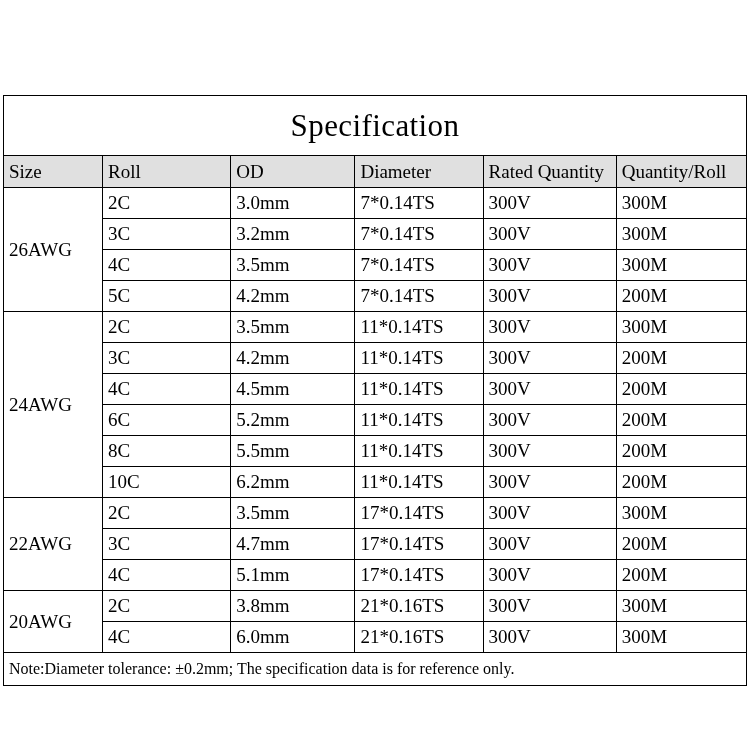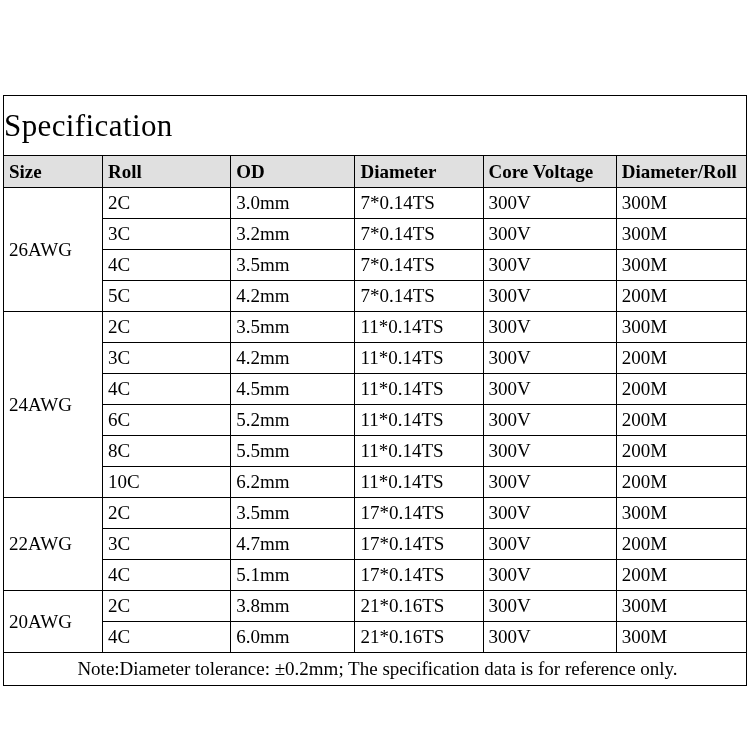--- a/index.html
+++ b/index.html
@@ -45,52 +45,51 @@
   col.c-size  { width: 99px; }
   col.c-core  { width: 128px; }
   col.c-od    { width: 124px; }
   col.c-cond  { width: 128px; }
   col.c-volt  { width: 133px; }
   col.c-qty   { width: 130px; }
 
   
   tr.title-row td {
     height: 59px;
+    text-align: center;
     padding: 0;
     font-size: 31px;
     background: #ffffff;
     letter-spacing: 0.4px;
   }
 
   
   tr.head-row th {
     height: 31px;
     background: #e0e0e0;
     font-size: 19px;
-    font-weight: bold;
   }
 
   
   tr.data-row td {
     height: 30px;
   }
 
   td.size-cell {
     text-align: center;
     padding: 0;
     font-size: 20px;
     margin-top: 20px;
   }
 
   
   tr.note-row td {
     height: 32px;
-    font-size: 19px;
+    font-size: 16px;
     padding-left: 5px;
-    text-align: center;
   }
 </style>
 </head>
 <body>
 
 <div id="spec-wrap">
   <table class="spec">
     <colgroup>
       <col class="c-size">
         <col class="c-core">
@@ -102,22 +101,22 @@
     <tbody id="spec-body">
 
     <tr class="title-row">
           <td colspan="6">Specification</td>
         </tr>
         <tr class="head-row">
           <th>Size</th>
           <th>Roll</th>
           <th>OD</th>
           <th>Diameter</th>
-          <th>Core Voltage</th>
-          <th>Diameter/Roll</th>
+          <th>Rated Quantity</th>
+          <th>Quantity/Roll</th>
         </tr>
         <tr class="data-row">
           <td class="size-cell" rowspan="4">26AWG</td>
           <td>2C</td>
           <td>3.0mm</td>
           <td>7*0.14TS</td>
           <td>300V</td>
           <td>300M</td>
         </tr>
         <tr class="data-row">

